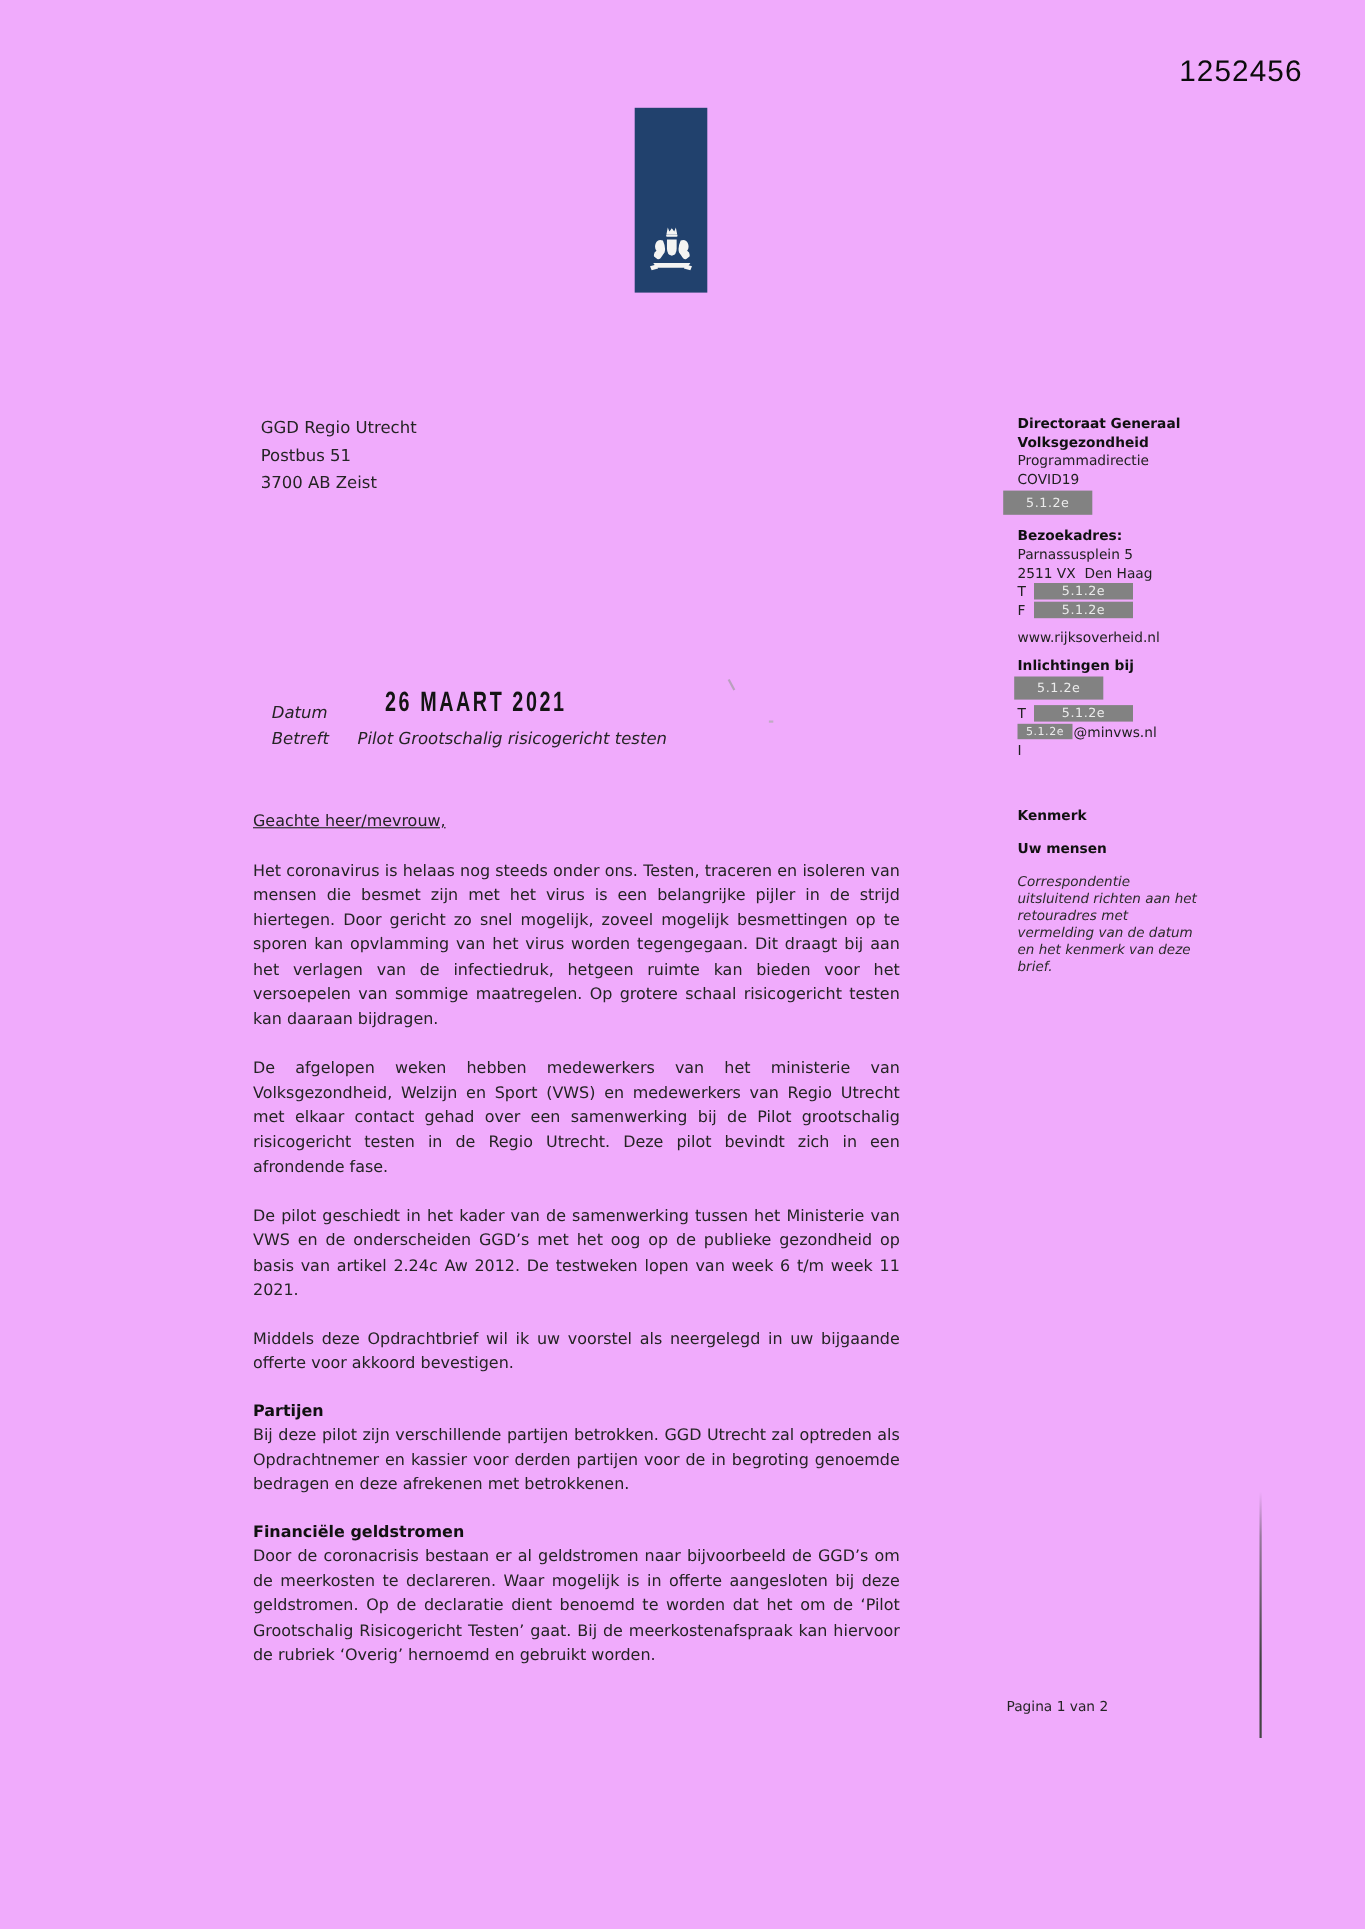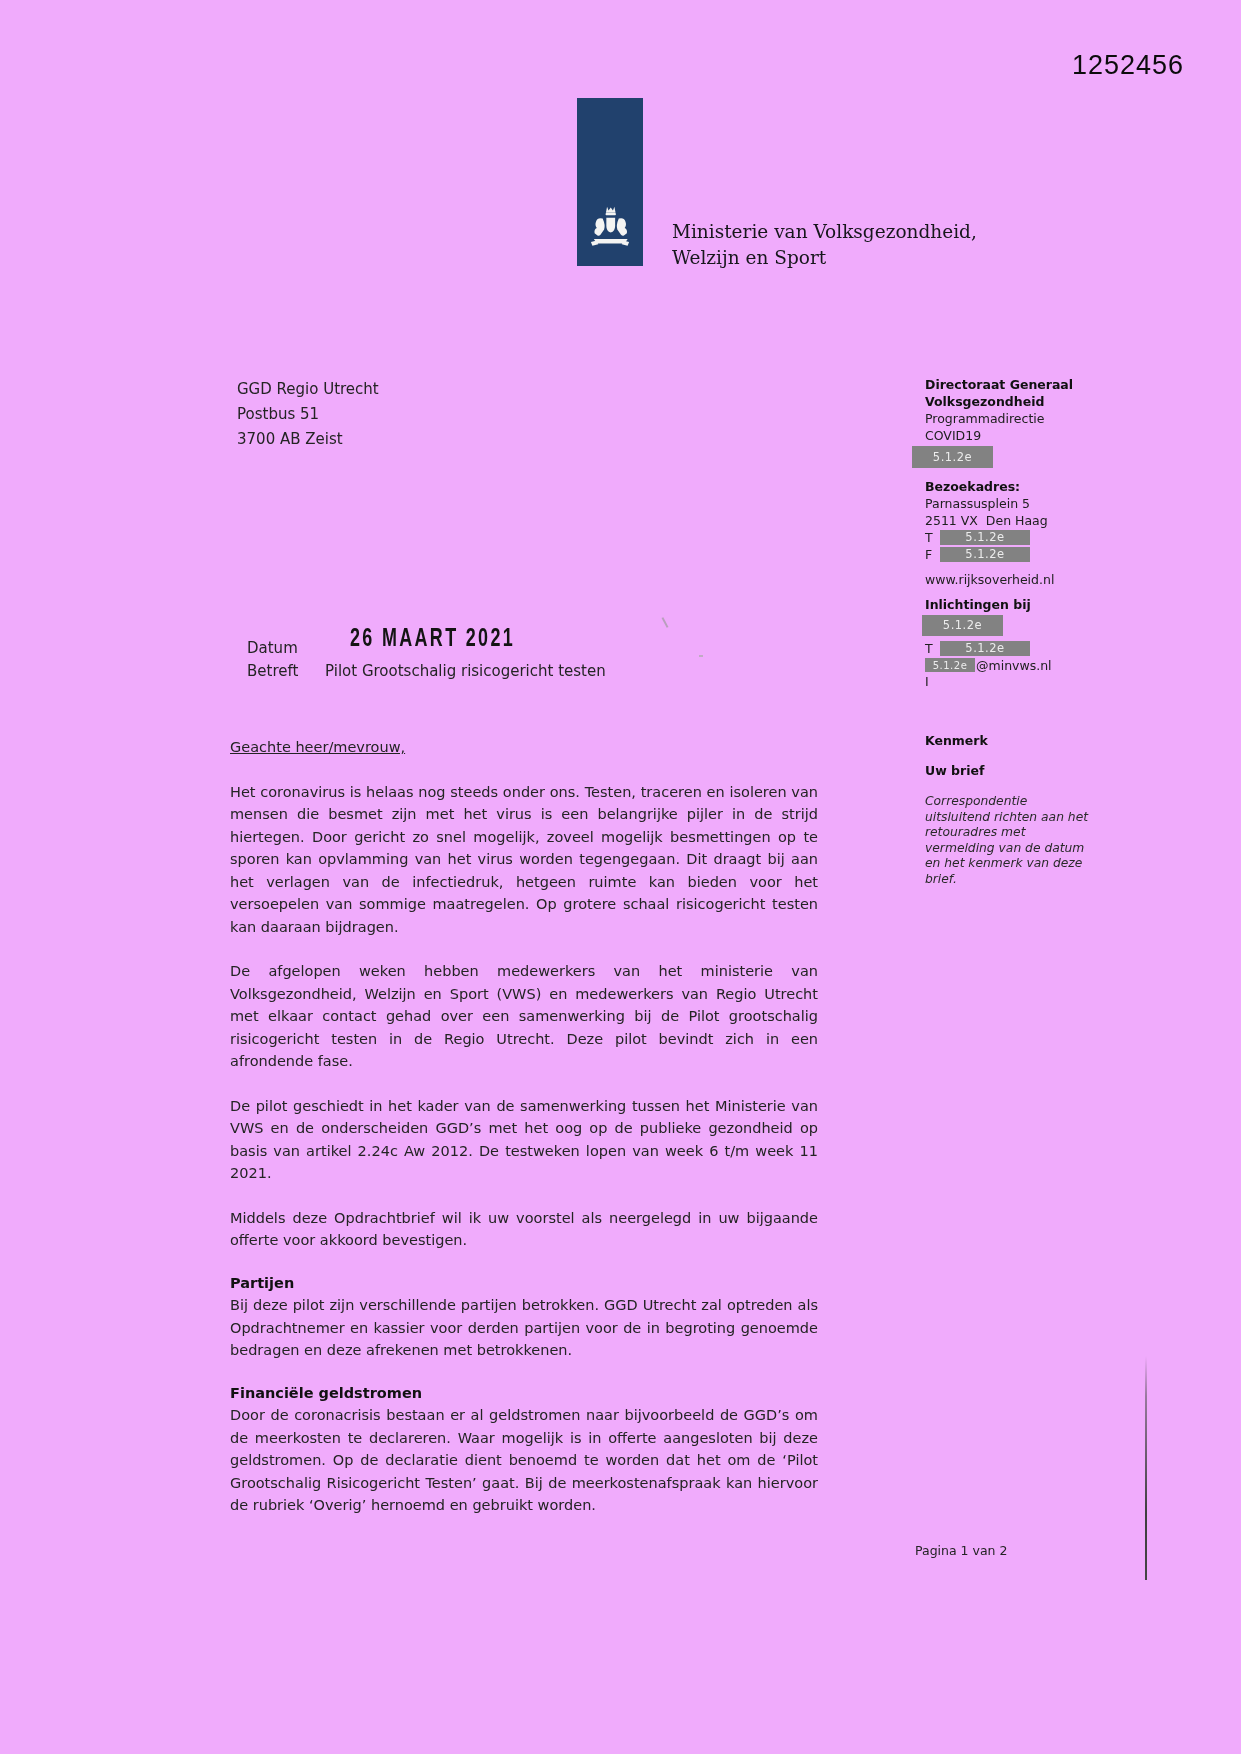--- a/index.html
+++ b/index.html
@@ -54,21 +54,21 @@
   .email-row{display:flex;align-items:center;height:16px;}
   .redact-mail{width:50px;height:14px;margin-right:1px;font-size:10px;}
   .kenmerk{margin-top:42px;}
   .uwbrief{margin-top:13px;}
   .corr-note{
     margin-top:15px;width:168px;
     font-style:italic;font-size:12.3px;line-height:15.5px;color:#2a2a2a;
   }
 
   
-  .meta-label{font-size:15px;color:#242424;}
+  .meta-label{font-size:15px;color:#242424;font-style:italic;}
   .datum-stamp{
     left:350px;top:623px;
     font-family:"Liberation Sans", sans-serif;
     font-weight:700;font-size:23px;color:#141414;
     letter-spacing:3px;white-space:nowrap;
     transform:scaleX(0.78) scaleY(1.1);transform-origin:left top;
   }
 
   
   .body-flow{left:230px;top:736px;width:588px;font-size:14.5px;line-height:22.5px;color:#242424;}
@@ -111,24 +111,20 @@
 
       <path d="M20 18 q-7 -2 -9 4 q-2 5 1 9 q-4 2 -3 7 l4 3 q2 1 4 -1 l5 -7 q2 -6 -2 -15 Z"></path>
 
       <path d="M42 18 q7 -2 9 4 q2 5 -1 9 q4 2 3 7 l-4 3 q-2 1 -4 -1 l-5 -7 q-2 -6 2 -15 Z"></path>
 
       <path d="M8 46 h46 l-4 6 H12 Z"></path>
       <path d="M4 50 l8 -2 2 5 -8 2 Z"></path>
       <path d="M56 50 l-8 -2 -2 5 8 2 Z"></path>
     </svg>
   </div>
-  <div class="abs ministry-name">
-    <div>Ministerie van Volksgezondheid,</div>
-    <div>Welzijn en Sport</div>
-  </div>
 
   <div class="abs recipient">
     <div>GGD Regio Utrecht</div>
     <div>Postbus 51</div>
     <div>3700 AB Zeist</div>
   </div>
 
   <div class="abs sidebar">
     <div class="b">Directoraat Generaal</div>
     <div class="b">Volksgezondheid</div>
@@ -160,21 +156,21 @@
       <span class="lbl">T</span>
       <span class="redact redact-t2">5.1.2e</span>
     </div>
     <div class="email-row">
       <span class="redact redact-mail">5.1.2e</span>
       <span>@minvws.nl</span>
     </div>
     <div>I</div>
 
     <div class="b kenmerk">Kenmerk</div>
-    <div class="b uwbrief">Uw brief</div>
+    <div class="b uwbrief">Uw mensen</div>
 
     <div class="corr-note">Correspondentie uitsluitend richten aan het retouradres met vermelding van de datum en het kenmerk van deze brief.</div>
   </div>
 
   <div class="abs meta-label" style="left:247px;top:639px;">Datum</div>
   <div class="abs datum-stamp">26 MAART 2021</div>
   <div class="abs meta-label" style="left:247px;top:662px;">Betreft</div>
   <div class="abs meta-label" style="left:325px;top:662px;">Pilot Grootschalig risicogericht testen</div>
 
   <div class="abs body-flow">

